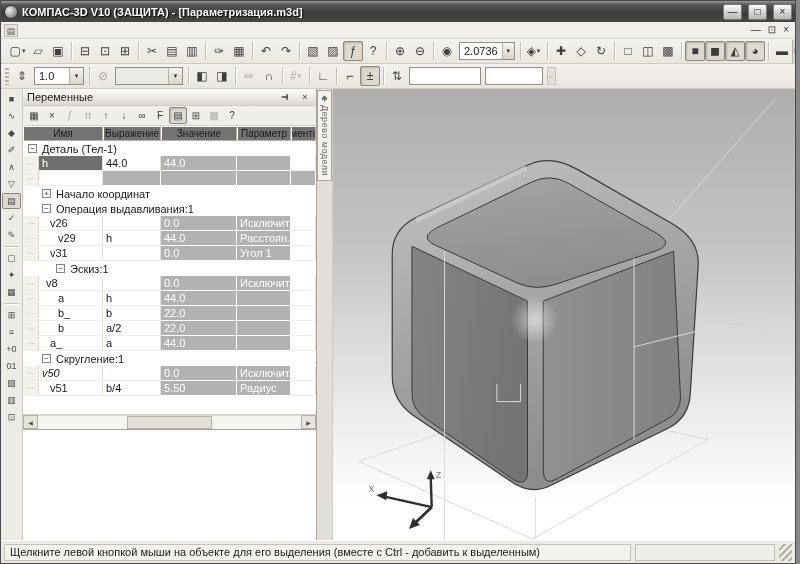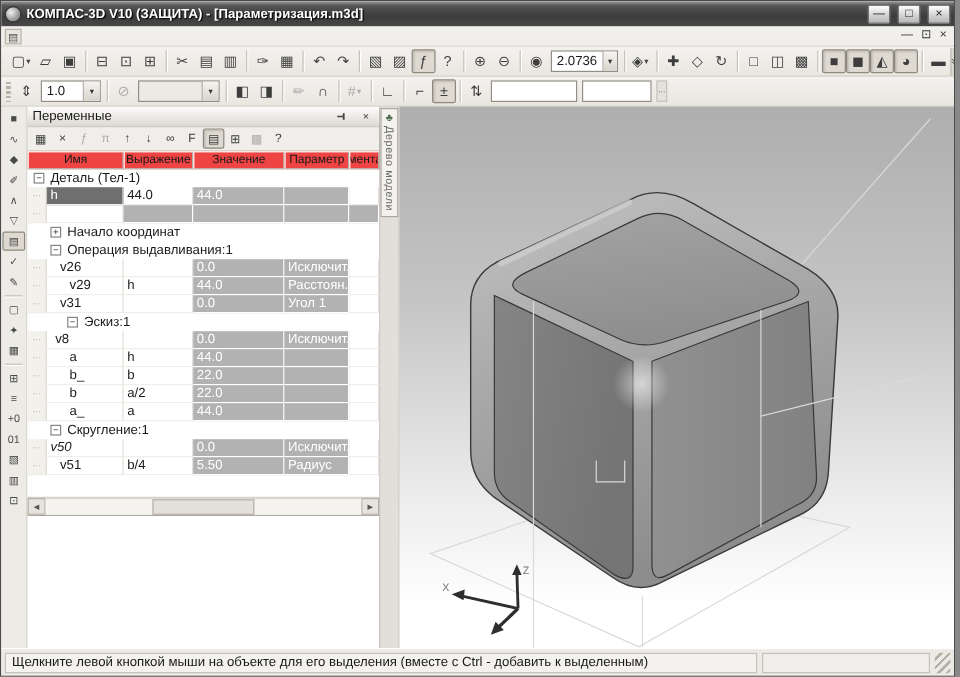--- a/index.html
+++ b/index.html
@@ -59,21 +59,21 @@
   .panel-hdr{height:17px;display:flex;align-items:center;padding:0 4px;gap:4px;
     background:linear-gradient(#fdfdfc,#ddd9d1);border-bottom:1px solid #cfccc4;}
   .panel-title{flex:1;font-size:11px;}
   .pin-btn,.pclose-btn{width:14px;height:13px;display:flex;align-items:center;justify-content:center;
     color:#444;font-size:9px;}
   .pin-btn span{transform:rotate(90deg);display:inline-block;}
   .panel-tb{height:20px;display:flex;align-items:center;padding:0 2px;border-bottom:1px solid #d6d2ca;}
   .panel-tb .tbtn{height:17px;min-width:18px;font-size:10px;}
   .vtable{background:#fff;}
   .thead{display:grid;grid-template-columns:80px 58px 76px 54px 1fr;height:15px;}
-  .th{background:#ef4444;border-right:1px solid #b5b1a9;border-bottom:1px solid #b5b1a9;
+  .th{background:#737373;border-right:1px solid #b5b1a9;border-bottom:1px solid #b5b1a9;
     border-top:1px solid #fff;border-left:1px solid #fff;display:flex;align-items:center;justify-content:center;
     font-size:10px;white-space:nowrap;overflow:hidden;}
   .rows{height:273px;background:#fff;overflow:hidden;}
   .row{height:15px;display:grid;grid-template-columns:16px 64px 58px 76px 54px 1fr;font-size:11px;}
   .row.group{display:flex;align-items:center;background:#fff;}
   .exp{width:9px;height:9px;border:1px solid #848484;background:#fff;font-size:8px;line-height:7px;
     text-align:center;color:#333;margin-right:5px;flex:0 0 auto;}
   .glabel{white-space:nowrap;}
   .cell{display:flex;align-items:center;padding:0 3px;white-space:nowrap;overflow:hidden;
     border-right:1px solid #e3e0da;border-bottom:1px solid #f0eee9;}
@@ -515,21 +515,21 @@
             <div class="row vars">
               <span class="cell rowhead">···</span>
               <span class="cell" style="padding-left: 19px;">b</span>
               <span class="cell">a/2</span>
               <span class="cell ro">22.0</span>
               <span class="cell ro"></span>
               <span class="cell"></span>
             </div>
             <div class="row vars">
               <span class="cell rowhead">···</span>
-              <span class="cell" style="padding-left: 19px;">a_</span>
+              <span class="cell" style="padding-left: 11px;">a_</span>
               <span class="cell">a</span>
               <span class="cell ro">44.0</span>
               <span class="cell ro"></span>
               <span class="cell"></span>
             </div>
             <div class="row group" style="padding-left: 19px;">
               <span class="exp">−</span>
               <span class="glabel">Скругление:1</span>
             </div>
             <div class="row vars">

